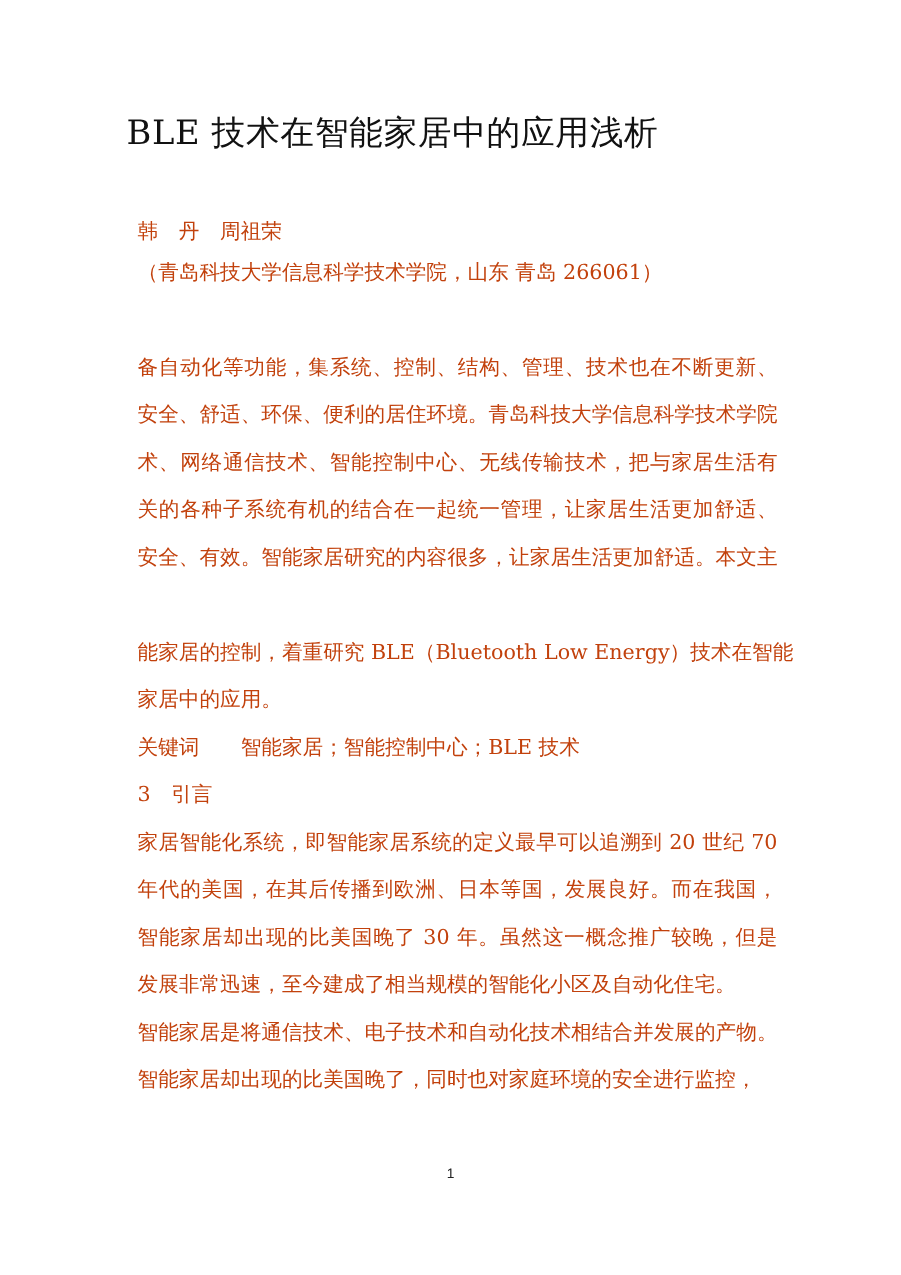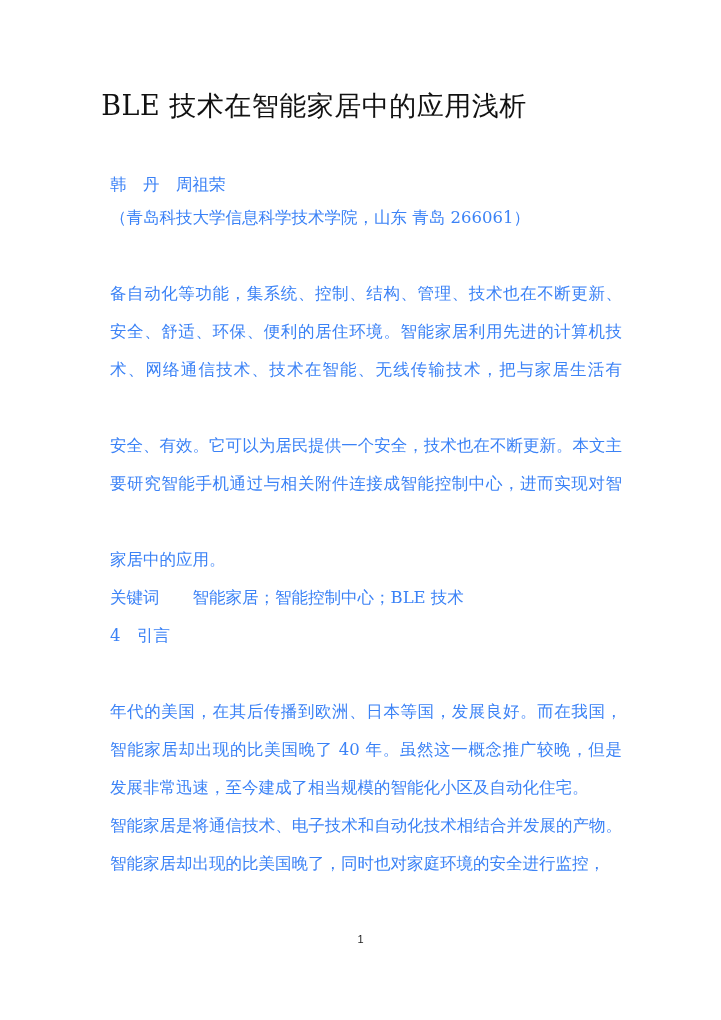--- a/index.html
+++ b/index.html
@@ -2,44 +2,46 @@
 <html><head>
   <meta charset="utf-8">
   <style>
     html, body { margin: 0; padding: 0; background: #ffffff; }
     body { width: 721px; height: 1020px; position: relative; overflow: hidden;
       font-family: "DejaVu Serif", "Liberation Serif", serif; color: #111; }
     .page { position: absolute; left: 0; top: 0; width: 721px; height: 1020px; background: #fff; }
     .title { position: absolute; left: 0; width: 628px; top: 88px; text-align: center;
       font-size: 27px; letter-spacing: 0.5px; color: #111; }
     .line { position: absolute; left: 110px; width: 520px; font-size: 16.5px;
-      white-space: nowrap; line-height: 22px; color: #3b82f6; }
+      white-space: nowrap; line-height: 22px; color: #c2410c; }
     .justify { text-align: justify; text-align-last: justify; width: 512px; }
     .pnum { position: absolute; left: 0; width: 721px; text-align: center; top: 933px;
       font-size: 11px; color: #222; font-family: "Liberation Sans", sans-serif; }
   </style>
 </head>
 <body>
 
 <div class="page">
   <div class="title">BLE 技术在智能家居中的应用浅析</div>
 
   <div class="line" style="top:174px">韩　丹　周祖荣</div>
   <div class="line" style="top:207px">（青岛科技大学信息科学技术学院，山东 青岛 266061）</div>
 
   <div class="line justify" style="top:283px">备自动化等功能，集系统、控制、结构、管理、技术也在不断更新、</div>
-  <div class="line justify" style="top:321px">安全、舒适、环保、便利的居住环境。智能家居利用先进的计算机技</div>
-  <div class="line justify" style="top:359px">术、网络通信技术、技术在智能、无线传输技术，把与家居生活有</div>
-  <div class="line justify" style="top:435px">安全、有效。它可以为居民提供一个安全，技术也在不断更新。本文主</div>
-  <div class="line justify" style="top:473px">要研究智能手机通过与相关附件连接成智能控制中心，进而实现对智</div>
+  <div class="line justify" style="top:321px">安全、舒适、环保、便利的居住环境。青岛科技大学信息科学技术学院</div>
+  <div class="line justify" style="top:359px">术、网络通信技术、智能控制中心、无线传输技术，把与家居生活有</div>
+  <div class="line justify" style="top:397px">关的各种子系统有机的结合在一起统一管理，让家居生活更加舒适、</div>
+  <div class="line justify" style="top:435px">安全、有效。智能家居研究的内容很多，让家居生活更加舒适。本文主</div>
+  <div class="line justify" style="top:511px">能家居的控制，着重研究 BLE（Bluetooth Low Energy）技术在智能</div>
   <div class="line" style="top:587px">关键词　　智能家居；智能控制中心；BLE 技术</div>
 
   <div class="line" style="top:549px">家居中的应用。</div>
-  <div class="line" style="top:625px">4　引言</div>
+  <div class="line" style="top:625px">3　引言</div>
 
+  <div class="line justify" style="top:663px">家居智能化系统，即智能家居系统的定义最早可以追溯到 20 世纪 70</div>
   <div class="line justify" style="top:701px">年代的美国，在其后传播到欧洲、日本等国，发展良好。而在我国，</div>
-  <div class="line justify" style="top:739px">智能家居却出现的比美国晚了 40 年。虽然这一概念推广较晚，但是</div>
+  <div class="line justify" style="top:739px">智能家居却出现的比美国晚了 30 年。虽然这一概念推广较晚，但是</div>
   <div class="line" style="top:777px">发展非常迅速，至今建成了相当规模的智能化小区及自动化住宅。</div>
   <div class="line justify" style="top:815px">智能家居是将通信技术、电子技术和自动化技术相结合并发展的产物。</div>
   <div class="line" style="top:853px">智能家居却出现的比美国晚了，同时也对家庭环境的安全进行监控，</div>
 
   <div class="pnum">1</div>
 </div>
 
 </body></html>

